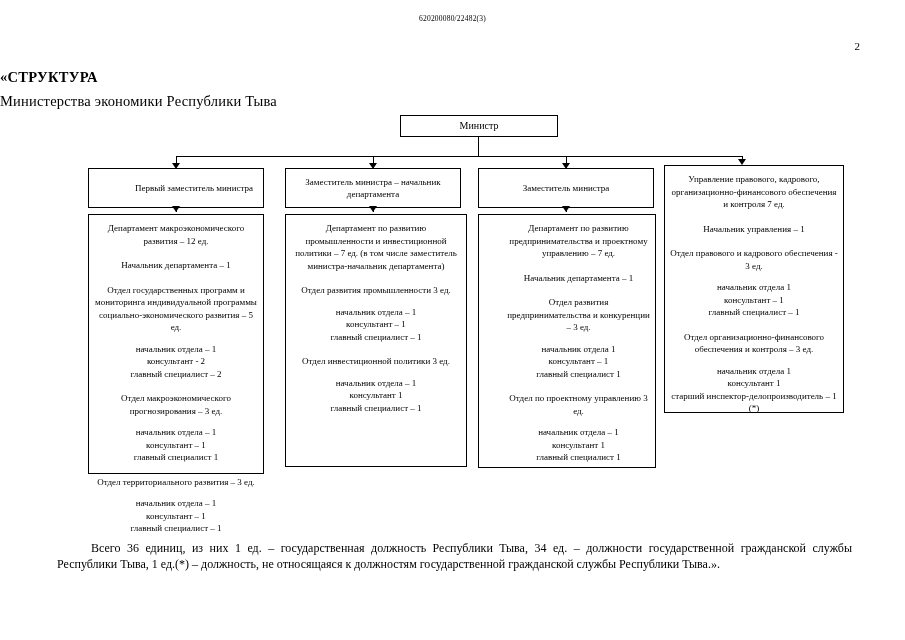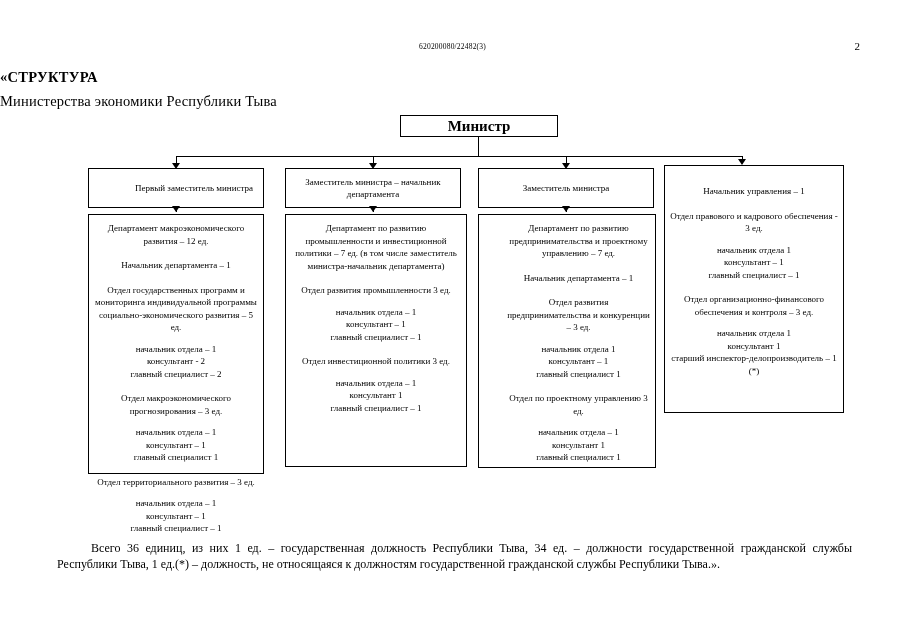--- a/index.html
+++ b/index.html
@@ -20,21 +20,20 @@
     inset: 0;
   }
   .doc-code {
     position: absolute;
     top: 14px;
     left: 0;
     width: 905px;
     text-align: center;
     font-size: 7.5px;
     letter-spacing: 0.2px;
-    margin-top: 28px;
   }
   .page-num {
     position: absolute;
     top: 40px;
     right: 45px;
     font-size: 11px;
   }
   .title-block {
     position: absolute;
     top: 69px;
@@ -67,21 +66,21 @@
   }
   .minister-box {
     left: 400px;
     top: 115px;
     width: 158px;
     height: 22px;
     display: flex;
     align-items: center;
     justify-content: center;
   }
-  .minister-box .box-text { font-size: 15px; font-weight: bold; }
+  .minister-box .box-text { font-size: 10px; }
 
   .lvl2 { height: 40px; display: flex; align-items: center; justify-content: center; }
   .lvl2 .box-text { padding: 0 6px; }
 
   .b-l2-1 { left: 88px;  top: 168px; width: 176px; padding-left: 36px; }
   .b-l2-2 { left: 285px; top: 168px; width: 176px; }
   .b-l2-3 { left: 478px; top: 168px; width: 176px; }
 
   .lvl3 { padding: 7px 5px 6px 5px; }
   .b-l3-1 { left: 88px;  top: 214px; width: 176px; height: 260px; }
@@ -224,20 +223,21 @@
       <div class="gap-md"></div>
       <div class="box-text para">Отдел по проектному управлению 3 ед.</div>
       <div class="gap-sm"></div>
       <div>
         <div class="box-text para">начальник отдела – 1</div>
         <div class="box-text para">консультант   1</div>
         <div class="box-text para">главный специалист  1</div>
       </div>
     </div>
   <div class="box lvl3 b-l3-4">
+      <div class="box-text para">Управление правового, кадрового, организационно-финансового обеспечения и контроля    7 ед.</div>
       <div class="gap-md"></div>
       <div class="box-text para">Начальник управления – 1</div>
       <div class="gap-md"></div>
       <div class="box-text para">Отдел правового и кадрового обеспечения  - 3 ед.</div>
       <div class="gap-sm"></div>
       <div>
         <div class="box-text para">начальник отдела  1</div>
         <div class="box-text para">консультант – 1</div>
         <div class="box-text para">главный специалист – 1</div>
       </div>

